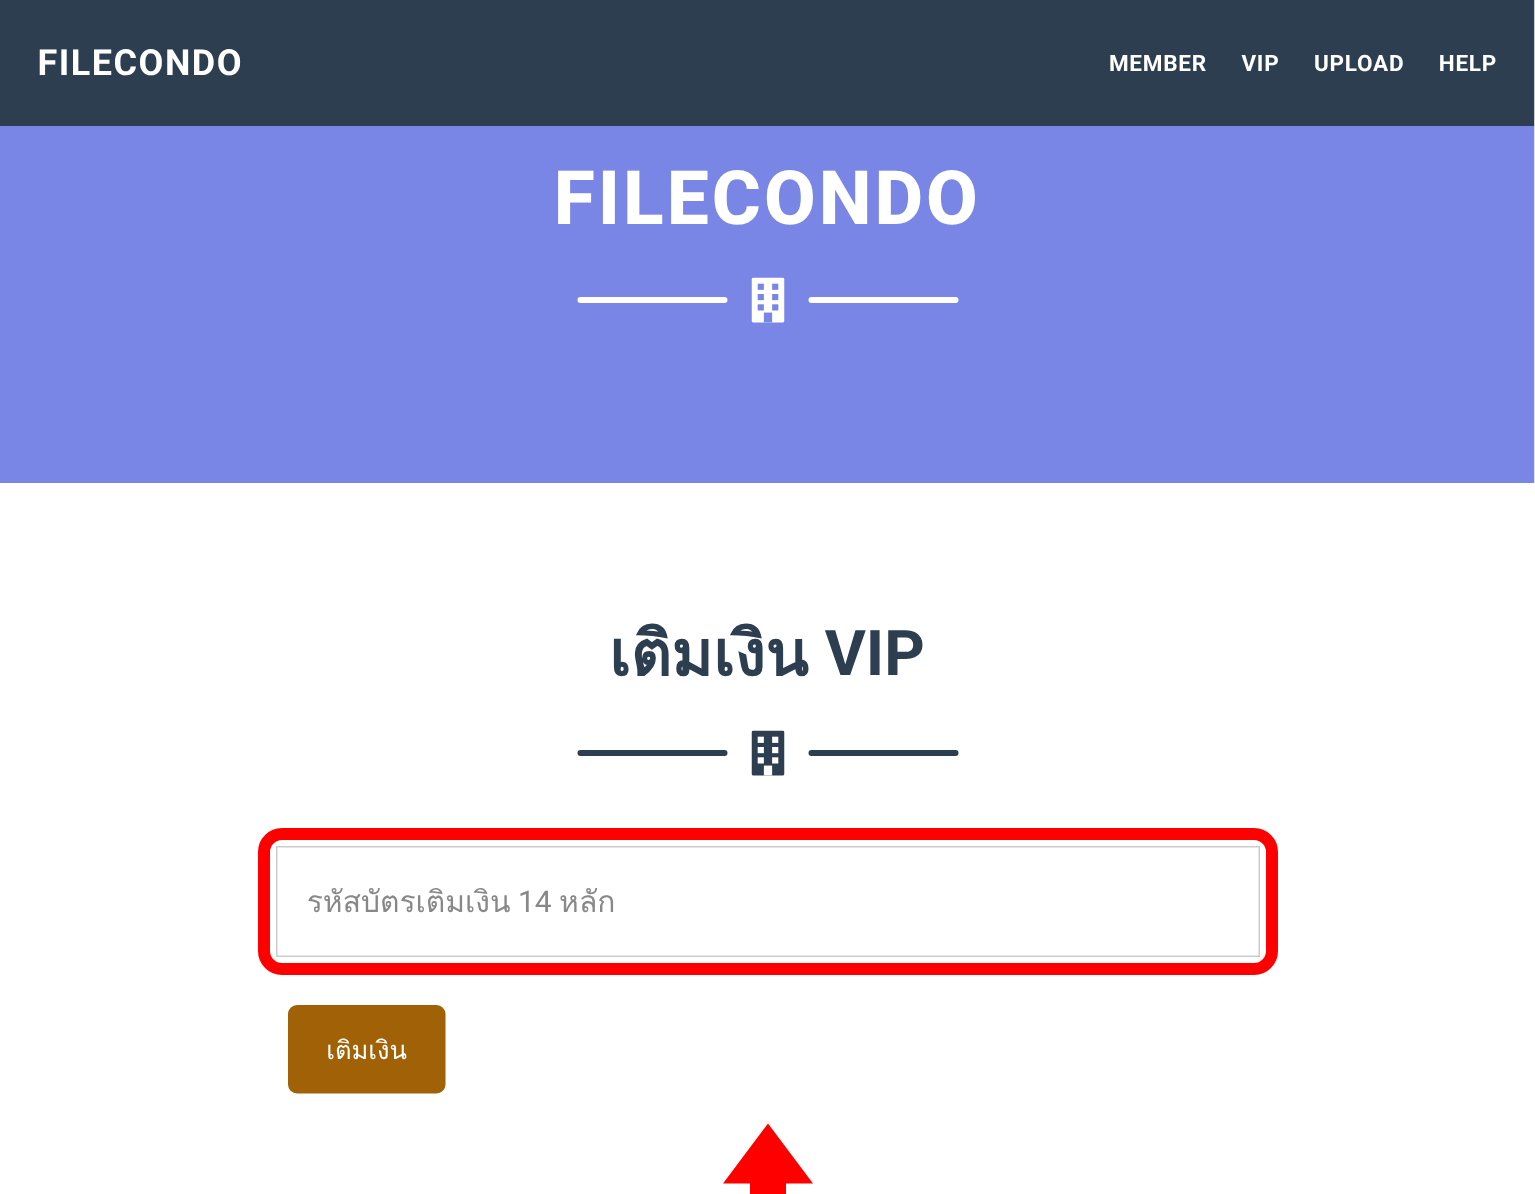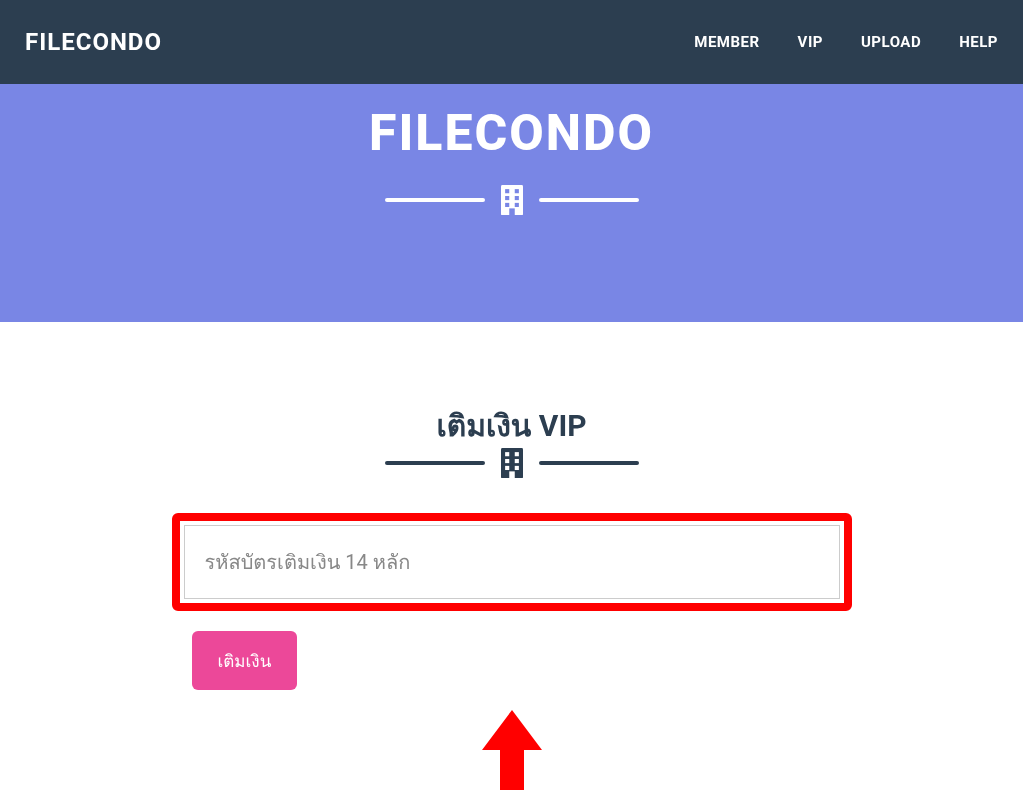--- a/index.html
+++ b/index.html
@@ -25,21 +25,21 @@
     
     .navbar-brand {
       color: #ffffff;
       font-size: 24px;
       font-weight: 700;
       letter-spacing: 1px;
     }
     
     .navbar-links {
       display: flex;
-      gap: 38px;
+      gap: 23px;
       justify-content: flex-end;
     }
     
     .navbar-link {
       color: #ffffff;
       font-size: 15px;
       font-weight: 700;
       letter-spacing: 0.5px;
       cursor: pointer;
     }
@@ -85,39 +85,40 @@
       font-size: 22px;
       font-weight: 400;
     }
     
     .main-section {
       padding: 80px 0 40px 0;
       text-align: center;
     }
     
     .section-title {
-      font-size: 30px;
+      font-size: 42px;
       font-weight: 700;
       color: #2c3e50;
+      margin-bottom: 20px;
     }
     
     .divider-dark .divider-line {
       background: #2c3e50;
     }
     
     .form-container {
       max-width: 720px;
       margin: 36px auto 0 auto;
       padding: 0 20px;
     }
     
     .input-wrapper {
       position: relative;
       border: 8px solid #ff0000;
-      border-radius: 6px;
+      border-radius: 16px;
       padding: 4px;
       margin-bottom: 20px;
     }
     
     .topup-input {
       width: 100%;
       padding: 24px 20px;
       font-size: 20px;
       border: 1px solid #ccc;
       font-family: inherit;
@@ -128,21 +129,21 @@
     .topup-input::placeholder {
       color: #888;
     }
     
     .button-wrapper {
       text-align: left;
       padding-left: 20px;
     }
     
     .topup-button {
-      background: #ec4899;
+      background: #a16207;
       color: #ffffff;
       border: none;
       padding: 16px 26px;
       font-size: 17px;
       border-radius: 6px;
       cursor: pointer;
       font-family: inherit;
     }
     
     .arrow-indicator {

